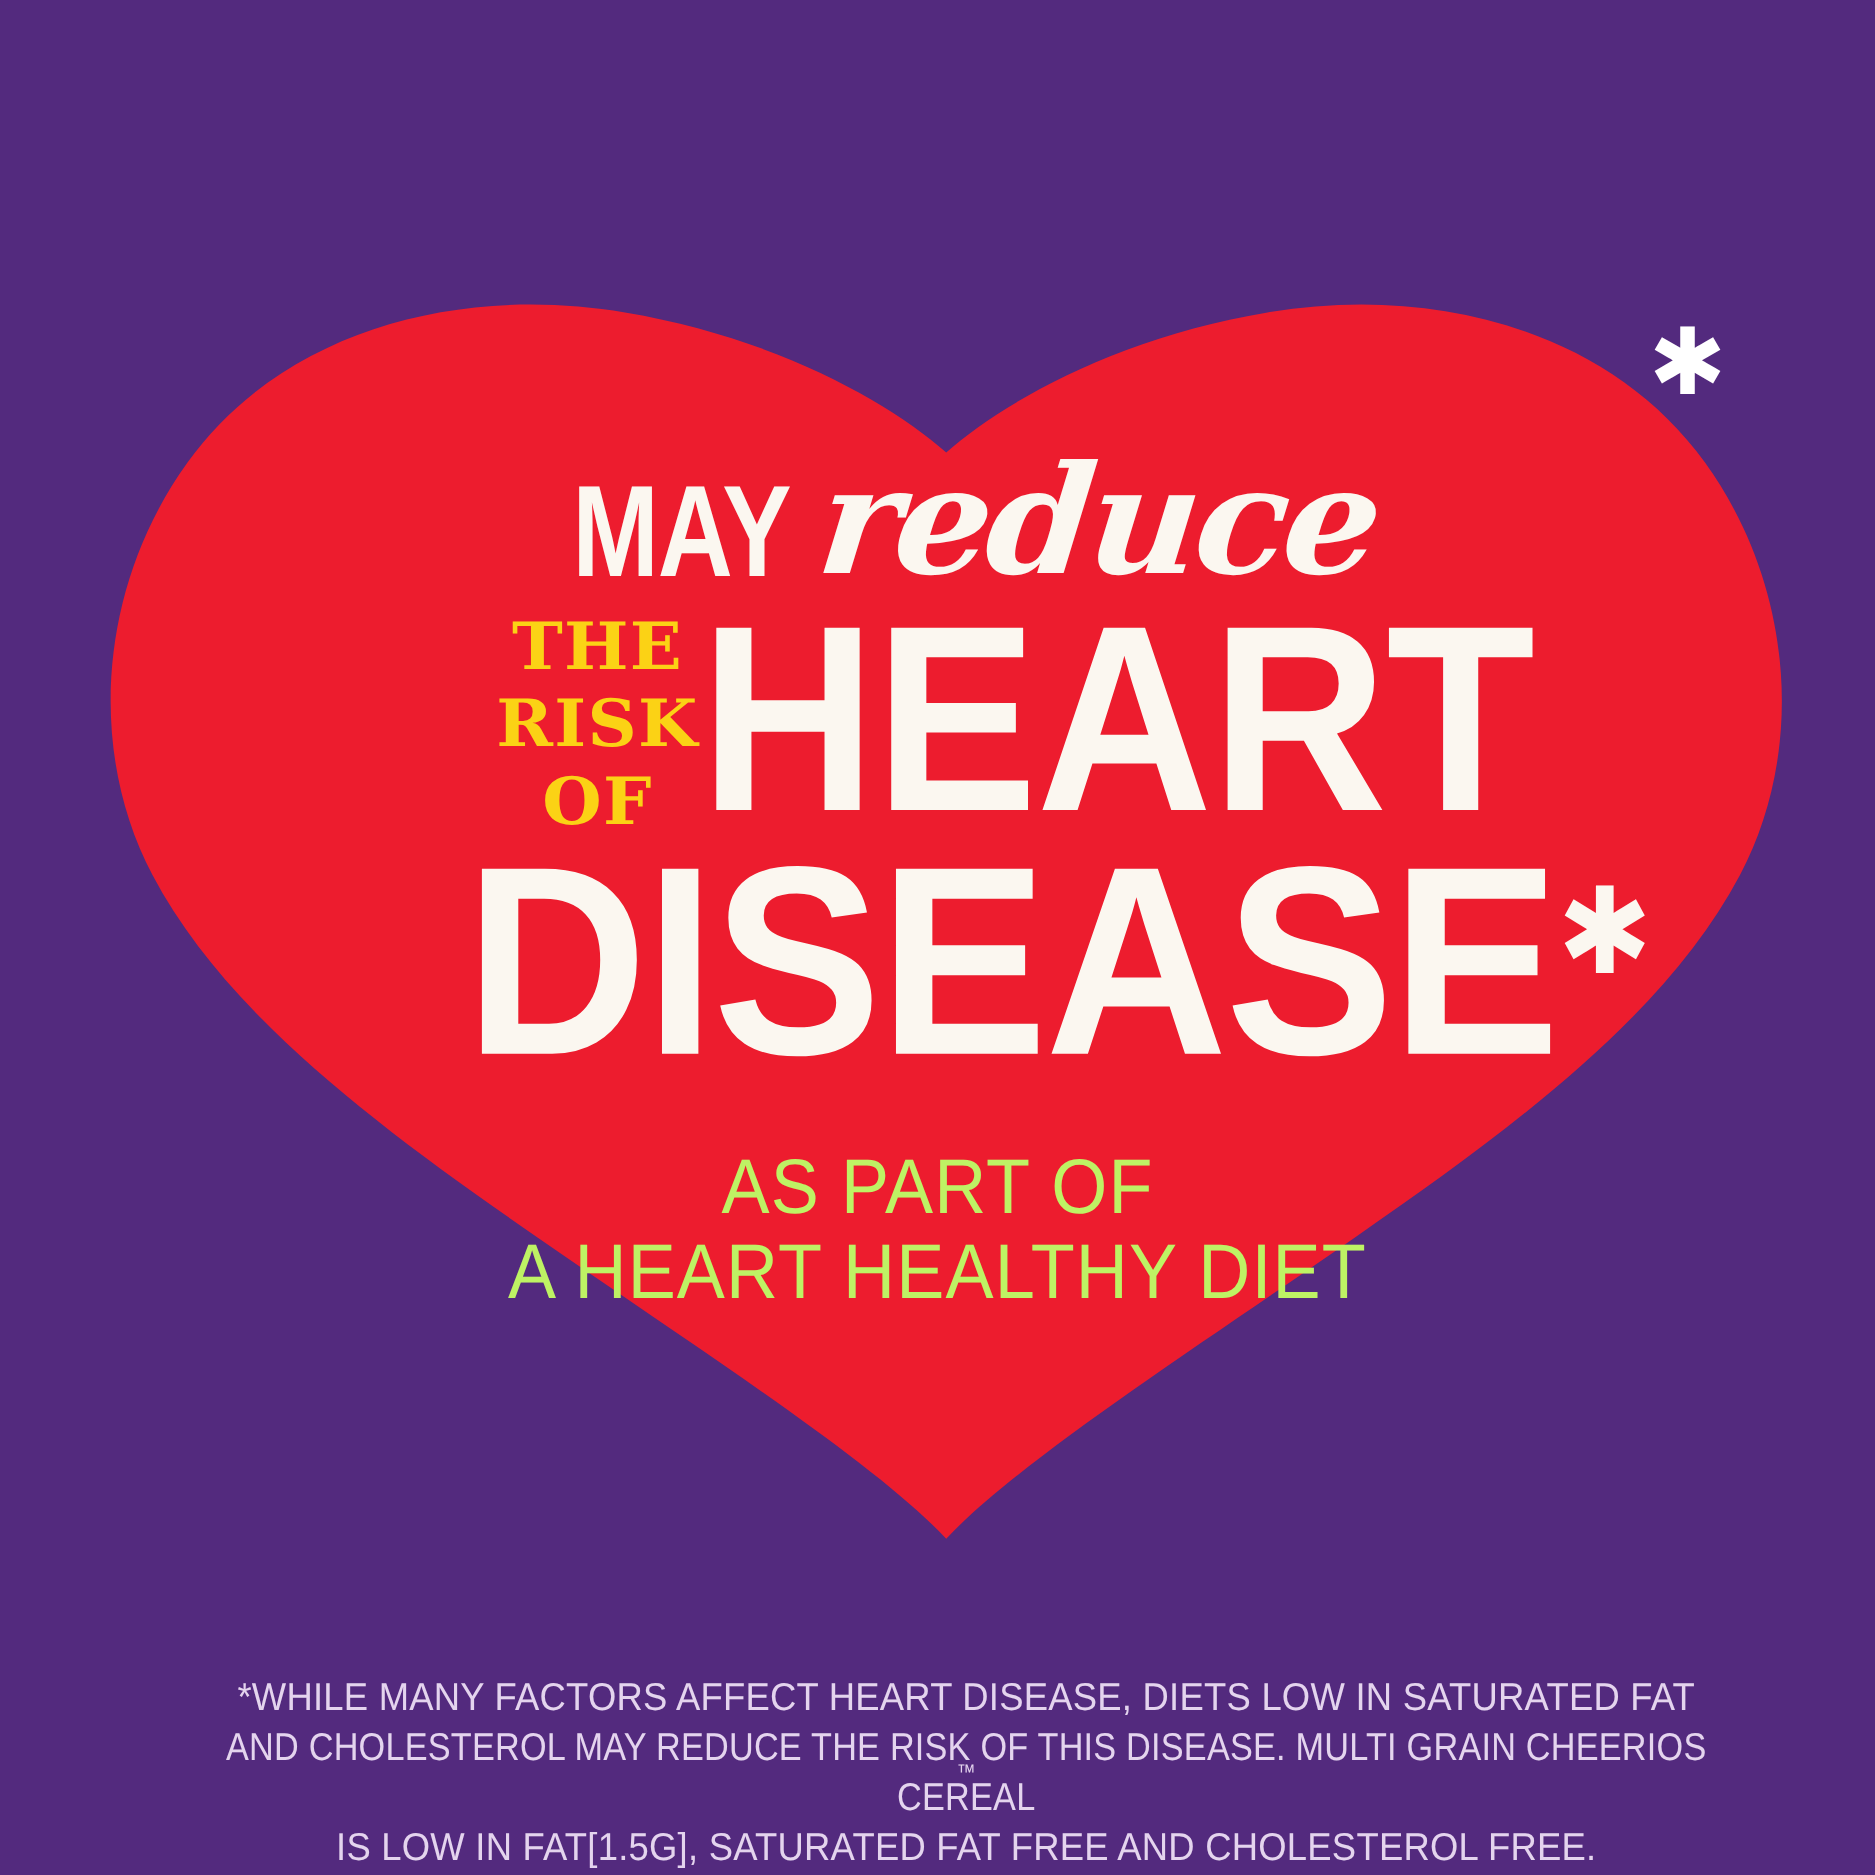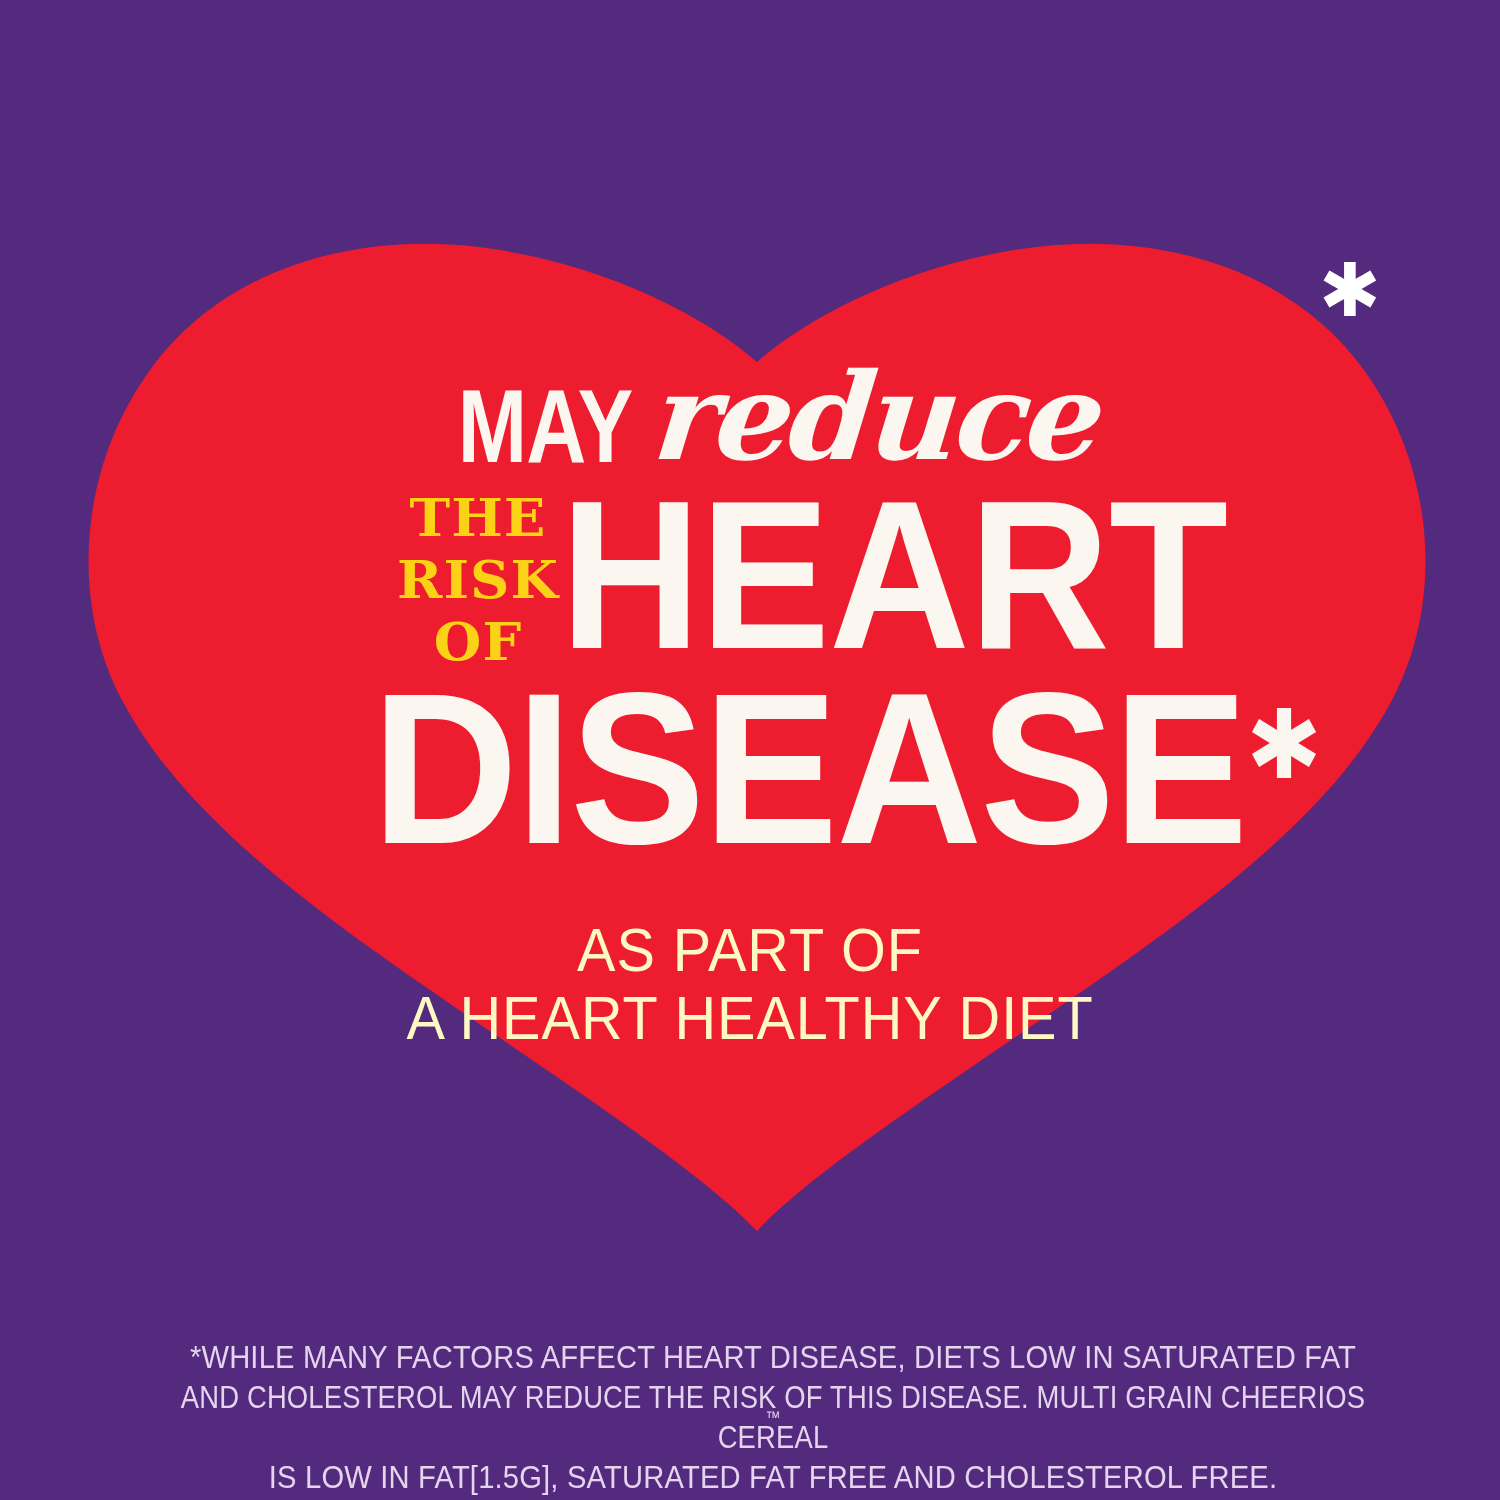--- a/index.html
+++ b/index.html
@@ -163,21 +163,21 @@
     letter-spacing: 0;
     font-family: "DejaVu Sans", sans-serif;
   }
 
   
   .line-subtext {
     margin-top: 42px;
     text-align: center;
     font-family: "Liberation Sans Narrow", "Liberation Sans", sans-serif;
     font-weight: 400;
-    color: #fef9c3;
+    color: #bef264;
     font-size: 62px;
     line-height: 68px;
     letter-spacing: 1px;
   }
   .line-subtext span {
     display: block;
     transform: scaleX(0.93);
   }
 
   

